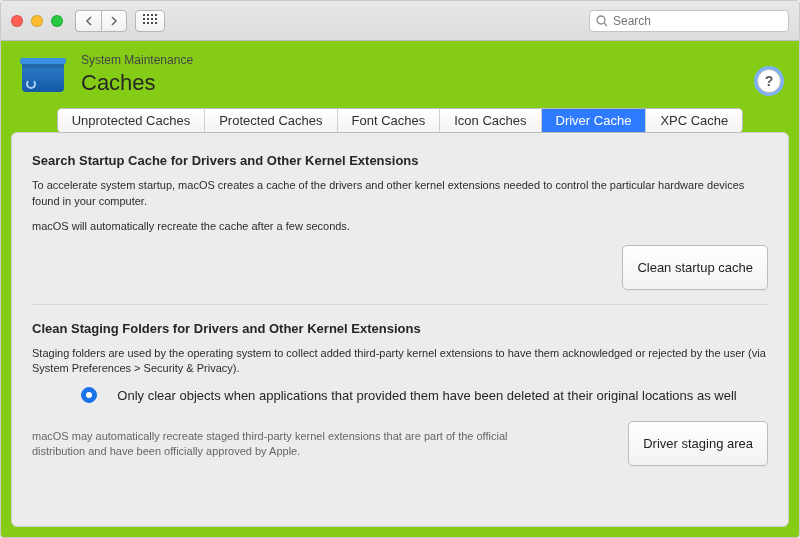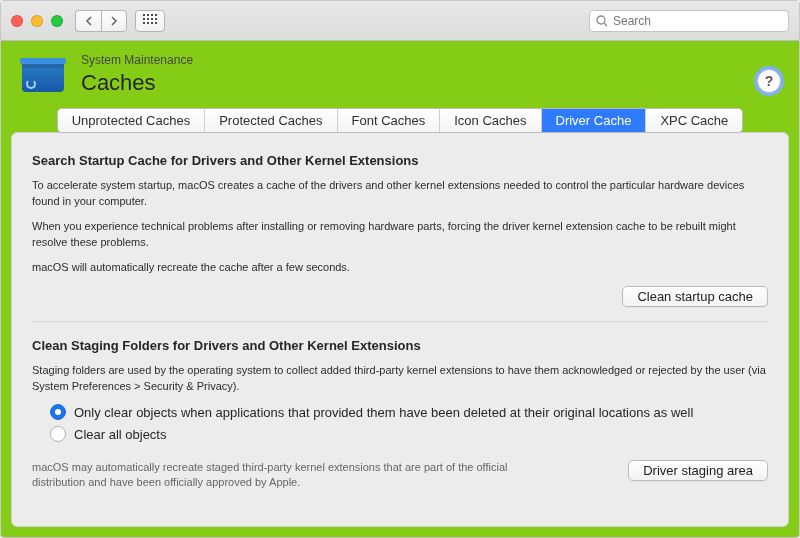--- a/index.html
+++ b/index.html
@@ -127,30 +127,30 @@
     background:#ececec;
     padding:20px 20px 12px 20px;
     height:100%;
     position:relative;
   }
   .sec-title { font-weight:700; font-size:13px; margin-bottom:10px;}
   .para { font-size:11px; line-height:1.42; margin-bottom:10px; color:#2c2c2c;}
   .btn {
     background:linear-gradient(#ffffff,#f2f2f2);
     border:1px solid #bcbcbc; border-radius:5px;
-    padding:2px 14px; font-size:13px; color:#222;
+    padding:14px 14px; font-size:13px; color:#222;
     box-shadow:0 1px 0 rgba(0,0,0,0.04);
   }
   .right { display:flex; justify-content:flex-end; }
   .divider { border:none; border-top:1px solid #d6d6d6; margin:14px 0 16px 0;}
-  .radio-row { display:flex; align-items:center; gap:8px; margin:6px 0 3px 0; padding-left:18px;}
+  .radio-row { display:flex; align-items:center; gap:20px; margin:6px 0 3px 0; padding-left:18px;justify-content:center;}
   .radio { width:16px;height:16px;border-radius:50%;border:1px solid #b4b4b4;background:#fff;display:inline-flex;align-items:center;justify-content:center;flex:none;}
   .radio.checked{ background:#1a73e8; border-color:#1a73e8;}
   .radio.checked::after{content:"";width:6px;height:6px;border-radius:50%;background:#fff;}
-  .footer-row { display:flex; align-items:flex-start; gap:4px; margin-top:18px;}
+  .footer-row { display:flex; align-items:center; gap:4px; margin-top:18px;}
   .footnote { font-size:11px; color:#666; line-height:1.35; max-width:520px;}
 </style>
 </head>
 <body>
 
 <div class="window">
 
   <div class="titlebar">
     <div class="traffic-lights">
       <div class="tl tl-red"></div>
@@ -217,38 +217,33 @@
       <div class="tab active">Driver Cache</div>
       <div class="tab">XPC Cache</div>
     </div>
   </div>
 
   <div class="panel-wrap">
     <div class="panel">
 
       <div class="sec-title">Search Startup Cache for Drivers and Other Kernel Extensions</div>
       <p class="para">To accelerate system startup, macOS creates a cache of the drivers and other kernel extensions needed to control the particular hardware devices found in your computer.</p>
-      <p class="para">When you experience technical problems after installing or removing hardware parts, forcing the driver kernel extension cache to be rebuilt might resolve these problems.</p>
       <p class="para">macOS will automatically recreate the cache after a few seconds.</p>
       <div class="right">
         <button class="btn">Clean startup cache</button>
       </div>
 
       <hr class="divider">
 
       <div class="sec-title">Clean Staging Folders for Drivers and Other Kernel Extensions</div>
       <p class="para">Staging folders are used by the operating system to collect added third-party kernel extensions to have them acknowledged or rejected by the user (via System Preferences &gt; Security &amp; Privacy).</p>
 
       <div class="radio-row">
         <span class="radio checked"></span>
         <span>Only clear objects when applications that provided them have been deleted at their original locations as well</span>
-      </div>
-      <div class="radio-row">
-        <span class="radio"></span>
-        <span>Clear all objects</span>
       </div>
 
       <div class="footer-row">
         <div class="footnote">macOS may automatically recreate staged third-party kernel extensions that are part of the official distribution and have been officially approved by Apple.</div>
         <div class="spacer"></div>
         <button class="btn">Driver staging area</button>
       </div>
 
     </div>
   </div>

